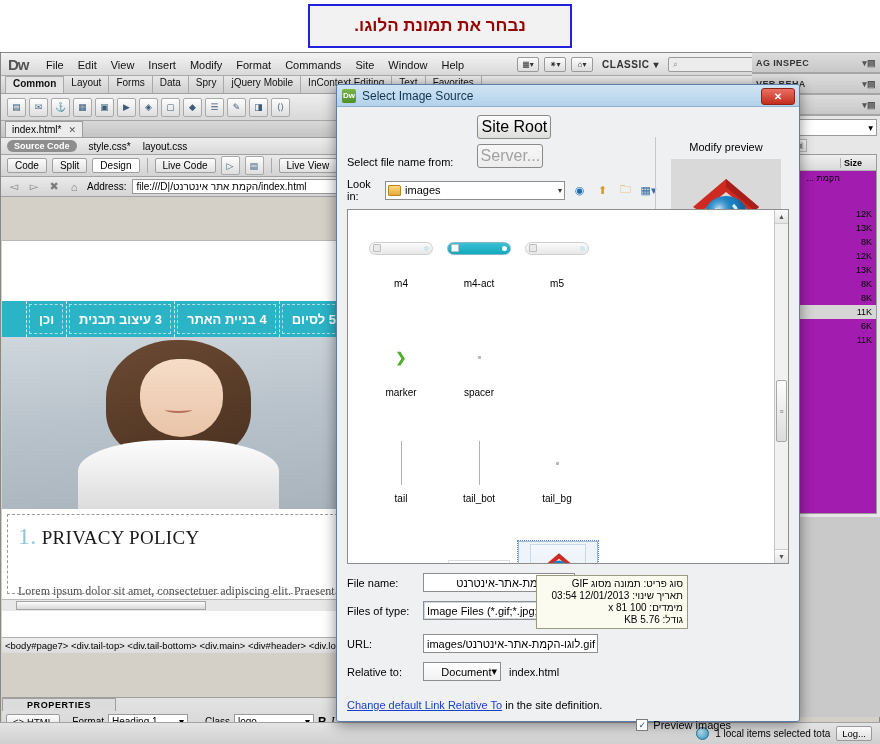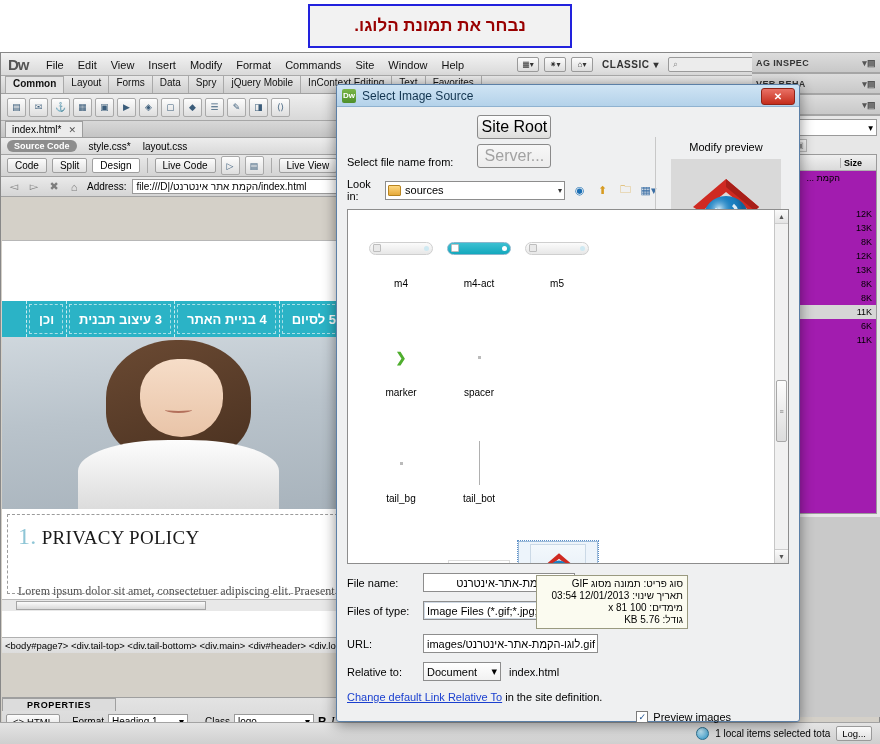--- a/index.html
+++ b/index.html
@@ -510,21 +510,21 @@
     <span class="dw-mini">Dw</span>
     <span class="t">Select Image Source</span>
     <div class="dlg-close">✕</div>
   </div>
 
   <div class="dlg-body">
     <div class="row1">
       <div style="padding-top:2px">Select file name from:</div>
       <div style="display:flex;flex-direction:column;gap:5px;margin-left:14px;">
         <div class="btn" style="width:74px">Site Root</div>
-        <div class="btn disabled" style="width:74px">Server...</div>
+        <div class="btn disabled" style="width:66px">Server...</div>
       </div>
     </div>
 
     <div class="vdiv"></div>
 
     <div class="preview-pane">
       <div class="pv-title">Modify preview</div>
       <div class="pv-img">
         <svg viewBox="0 0 110 120" width="110" height="120">
           <path d="M22 48 L55 20 L88 48 L80 53 L55 33 L30 53 Z" fill="#cf2a22"></path>
@@ -544,21 +544,21 @@
           <path d="M86 72 l12 0 l-8 12 Z" fill="#a81f19"></path>
         </svg>
       </div>
       <div class="pv-cap">100 x 81 GIF, 6K / 1 sec</div>
     </div>
 
     <div class="lookin" style="width:310px">
       <span>Look in:</span>
       <div class="combo">
         <span class="folder-ico"></span>
-        <span>sources</span>
+        <span>images</span>
         <span class="caret">▾</span>
       </div>
       <div class="navicons">
         <span class="ni2" style="color:#1a6fb5">◉</span>
         <span class="ni2" style="color:#d79b21">⬆</span>
         <span class="ni2" style="color:#d79b21">🗀</span>
         <span class="ni2" style="color:#3a6ea5">▦▾</span>
       </div>
     </div>
 
@@ -605,29 +605,35 @@
             <div class="thumbwrap">
               <span class="minidot"></span>
             </div>
             <div class="cname">spacer</div>
           </div>
         </div>
 
         <div class="grow" style="margin-top:22px">
           <div class="cell">
             <div class="thumbwrap">
+              <span class="vline"></span>
+            </div>
+            <div class="cname">tail</div>
+          </div>
+          <div class="cell">
+            <div class="thumbwrap">
+              <span class="vline"></span>
+            </div>
+            <div class="cname">tail_bot</div>
+          </div>
+          <div class="cell">
+            <div class="thumbwrap">
               <span class="minidot"></span>
             </div>
             <div class="cname">tail_bg</div>
-          </div>
-          <div class="cell">
-            <div class="thumbwrap">
-              <span class="vline"></span>
-            </div>
-            <div class="cname">tail_bot</div>
           </div>
         </div>
 
         <div class="grow" style="margin-top:24px;align-items:flex-end">
           <div class="cell">
             <div class="thumbwrap">
               
             </div>
 
           </div>
@@ -685,28 +691,28 @@
 
     <div class="formrow" style="margin-top:14px">
       <span class="flab">URL:</span>
       <div class="tinput" style="width:175px">
         <span>images/לוגו-הקמת-אתר-אינטרנט.gif</span>
       </div>
     </div>
 
     <div class="formrow">
       <span class="flab">Relative to:</span>
-      <div class="tinput" style="width:78px;justify-content:space-between;background:linear-gradient(#ffffff,#f1f1f1)">
+      <div class="tinput" style="width:78px;justify-content:flex-end;background:linear-gradient(#ffffff,#f1f1f1)">
         <span>Document</span>
         <span>▾</span>
       </div>
       <span>index.html</span>
     </div>
 
-    <div style="margin-top:10px">
+    <div style="margin-top:18px">
       <span class="link">Change default Link Relative To</span><span style="font-size:11px"> in the site definition.</span>
     </div>
 
     <div style="display:flex;align-items:center;gap:5px;justify-content:flex-end;margin-top:8px;margin-right:58px;">
       <span class="chk">✓</span>
       <span style="font-size:11px">Preview images</span>
     </div>
   </div>
 
 </div>

